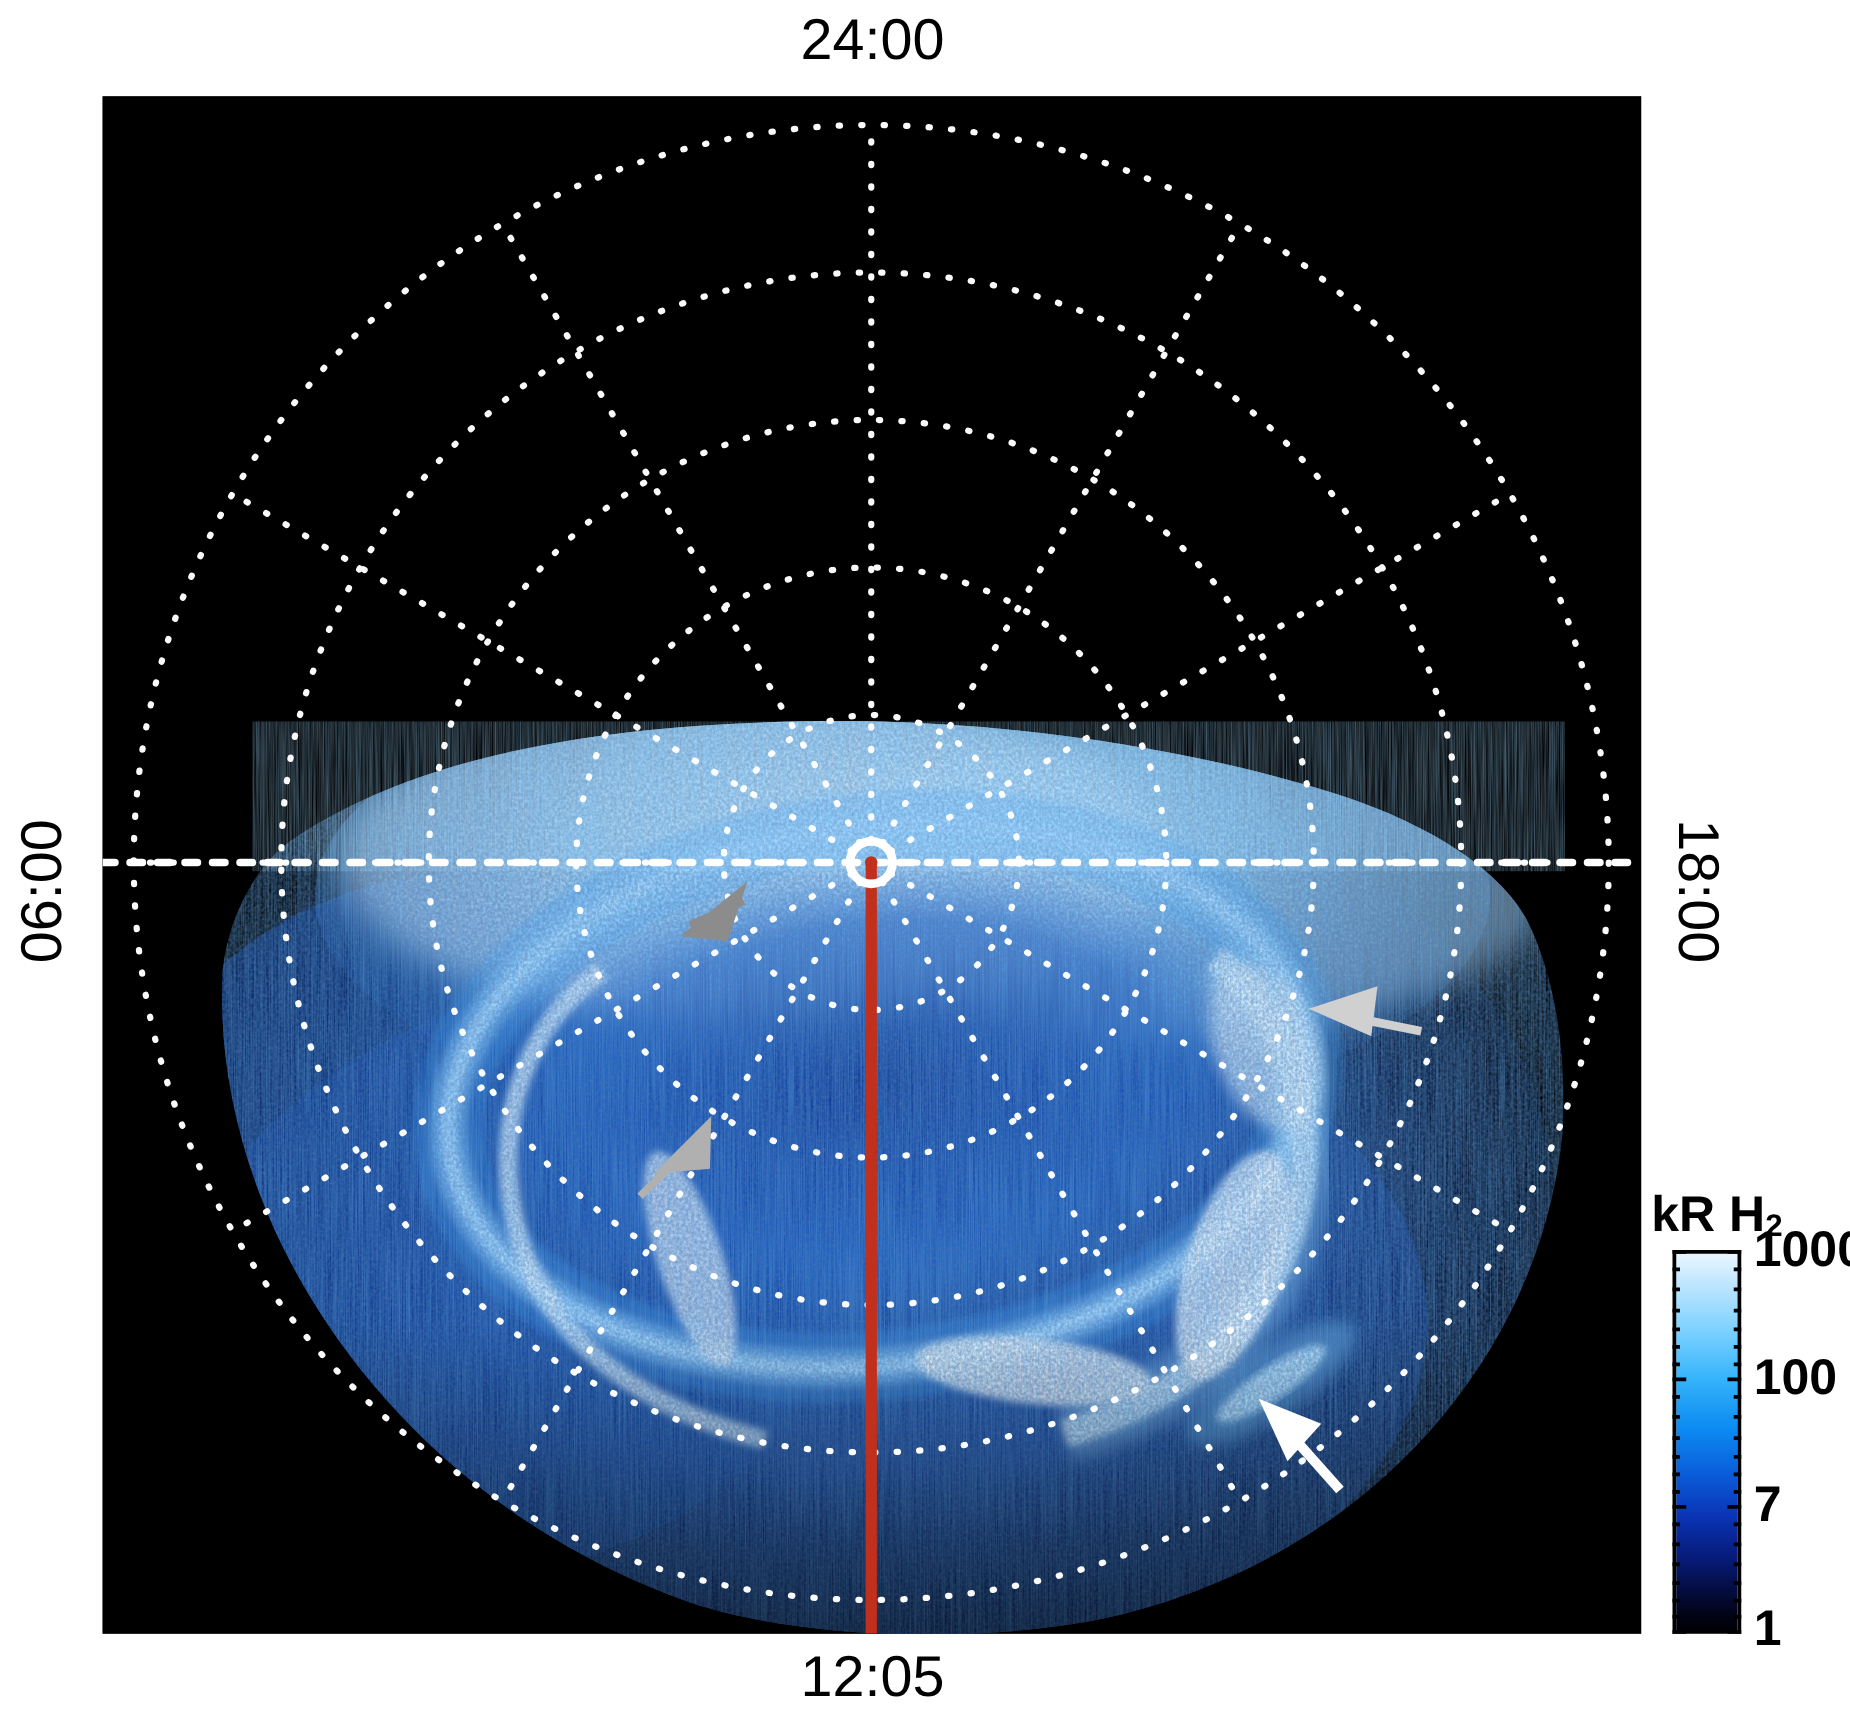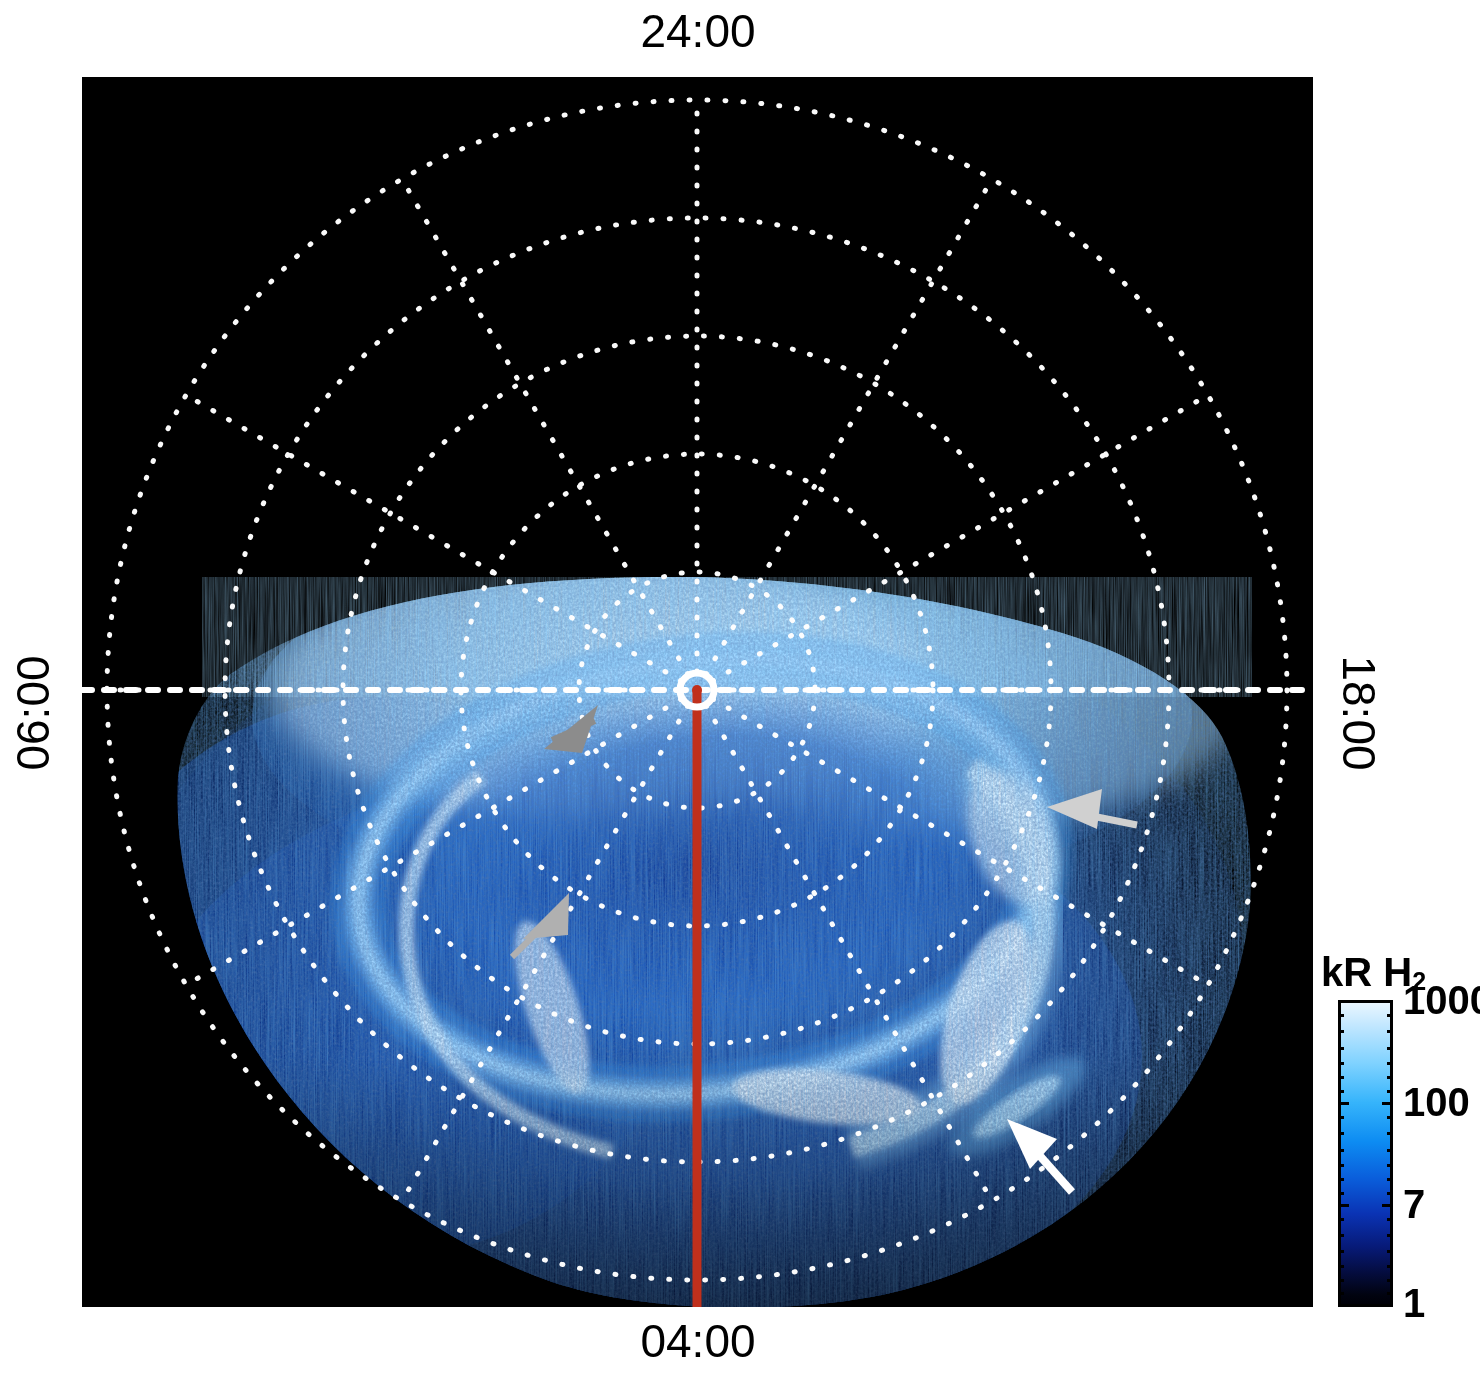--- a/index.html
+++ b/index.html
@@ -45,21 +45,21 @@
 
   
   .annosvg{position:absolute;left:0;top:0;width:1231px;height:1230px;pointer-events:none;}
 </style>
 </head>
 <body>
 
 <div id="figure">
 
   <div class="axlabel" id="lab-top">24:00</div>
-  <div class="axlabel" id="lab-bottom">04:00</div>
+  <div class="axlabel" id="lab-bottom">12:05</div>
   <div class="axlabel" id="lab-left">06:00</div>
   <div class="axlabel" id="lab-right">18:00</div>
 
   <div id="plot">
 
     <svg id="plotsvg" viewBox="0 0 1231 1230" preserveAspectRatio="none">
       <defs>
 
         <radialGradient id="gOval" cx="50%" cy="50%" r="50%">
           <stop offset="0%" stop-color="#ffffff" stop-opacity="1"></stop>

